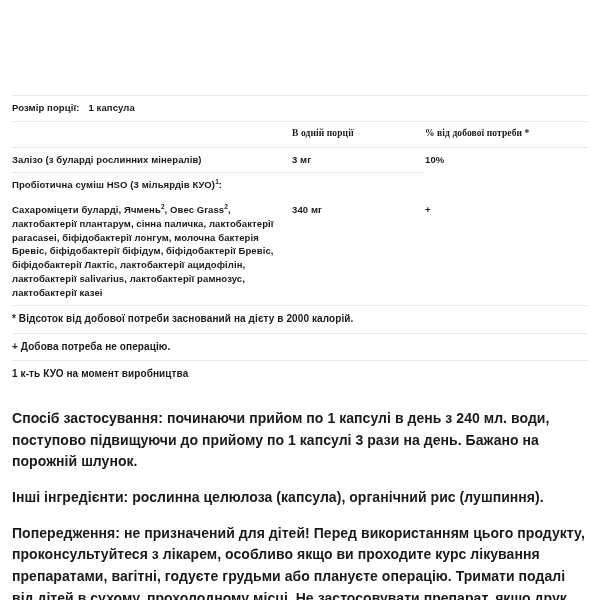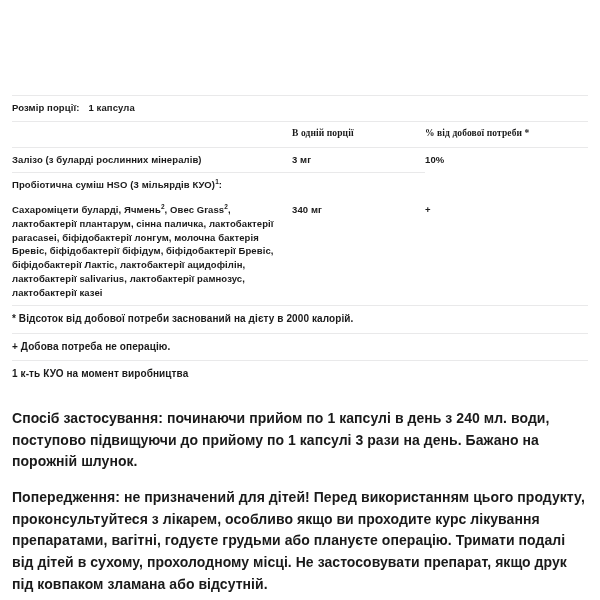--- a/index.html
+++ b/index.html
@@ -142,16 +142,17 @@
         <td colspan="3">+ Добова потреба не операцію.</td>
       </tr>
       <tr class="note">
         <td colspan="3">1 к-ть КУО на момент виробництва</td>
       </tr>
     </tbody>
   </table>
 
   <div class="paras">
     <p>Спосіб застосування: починаючи прийом по 1 капсулі в день з 240 мл. води, поступово підвищуючи до прийому по 1 капсулі 3 рази на день. Бажано на порожній шлунок.</p>
+    <p>Інші інгредієнти: рослинна целюлоза (капсула), органічний рис (лушпиння).</p>
     <p>Попередження: не призначений для дітей! Перед використанням цього продукту, проконсультуйтеся з лікарем, особливо якщо ви проходите курс лікування препаратами, вагітні, годуєте грудьми або плануєте операцію. Тримати подалі від дітей в сухому, прохолодному місці. Не застосовувати препарат, якщо друк під ковпаком зламана або відсутній.</p>
   </div>
 
 </div>
 
 </body></html>

